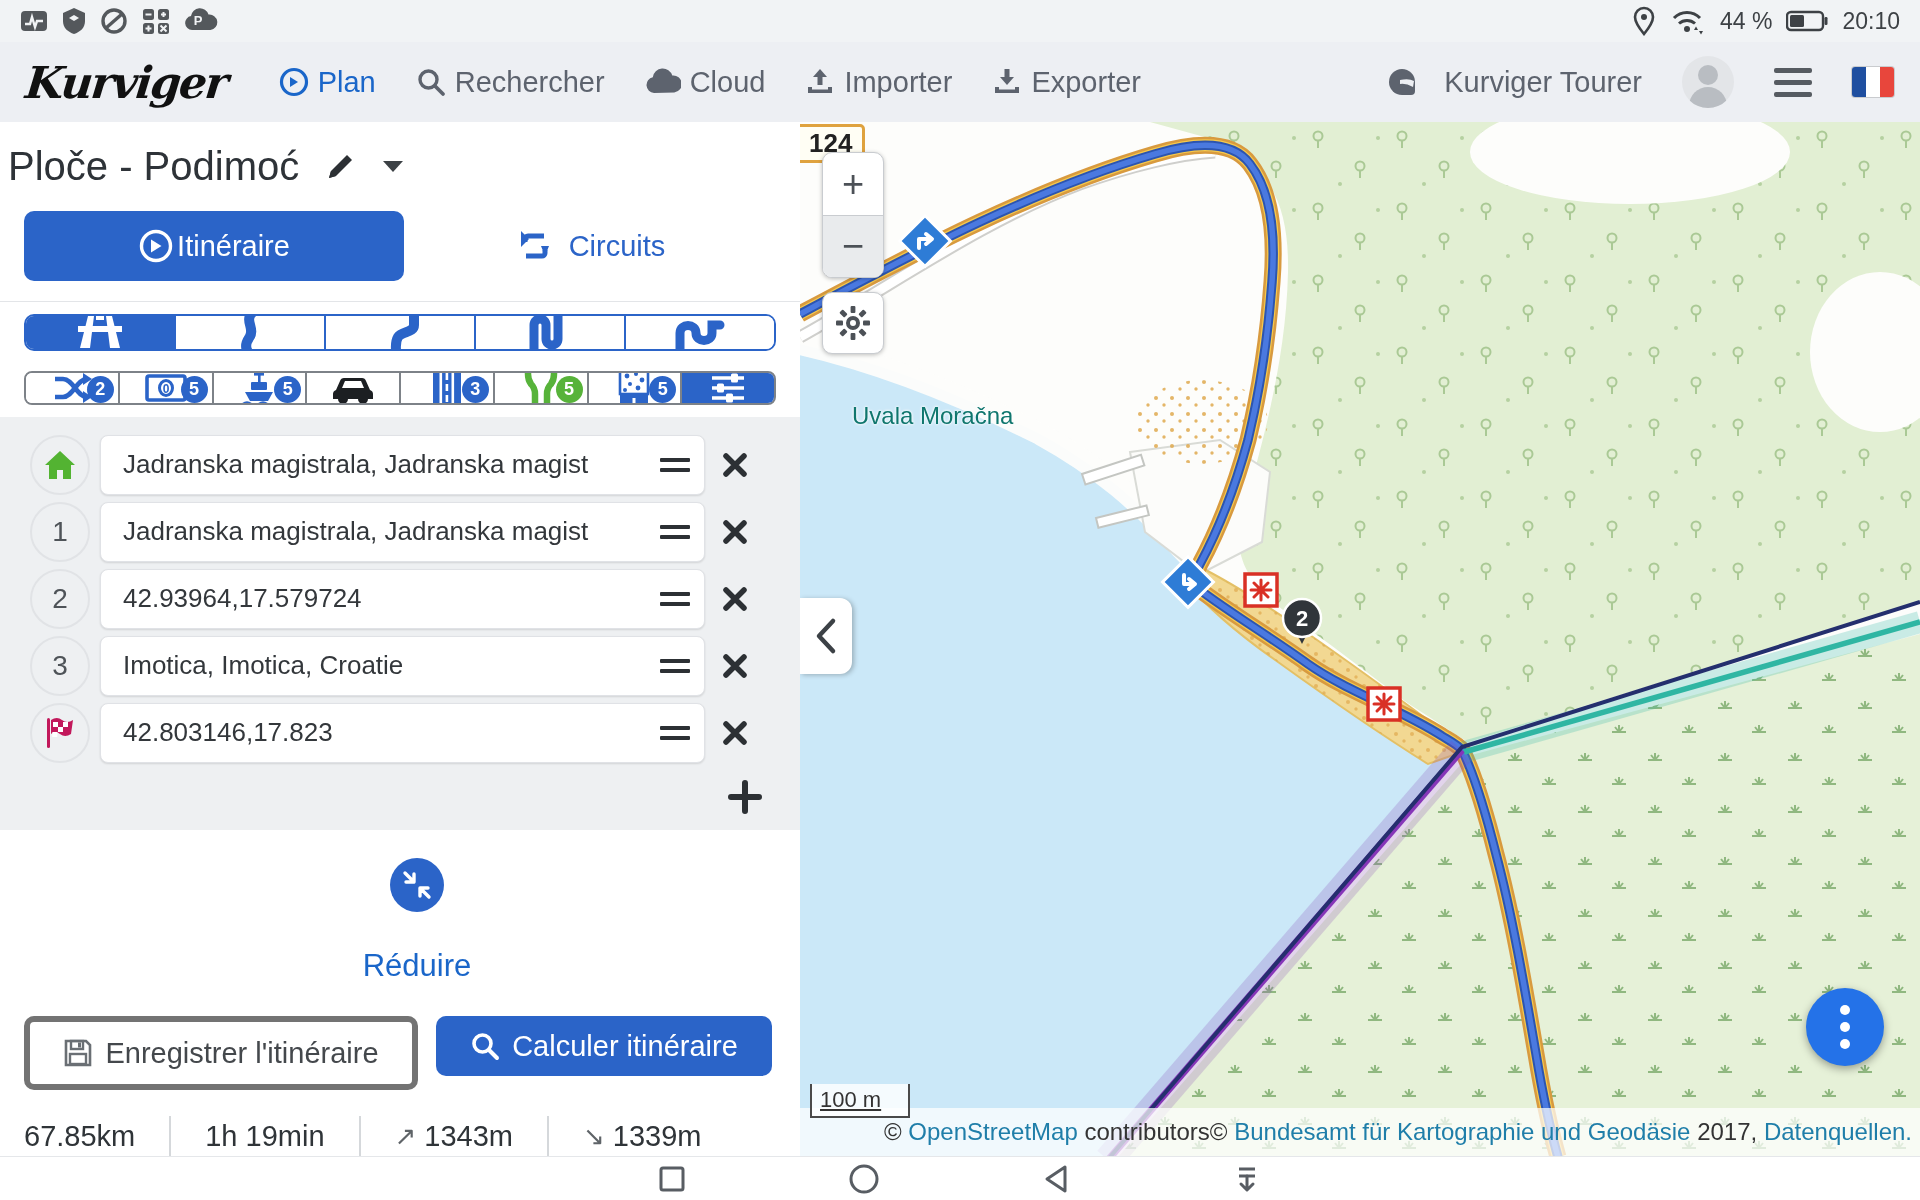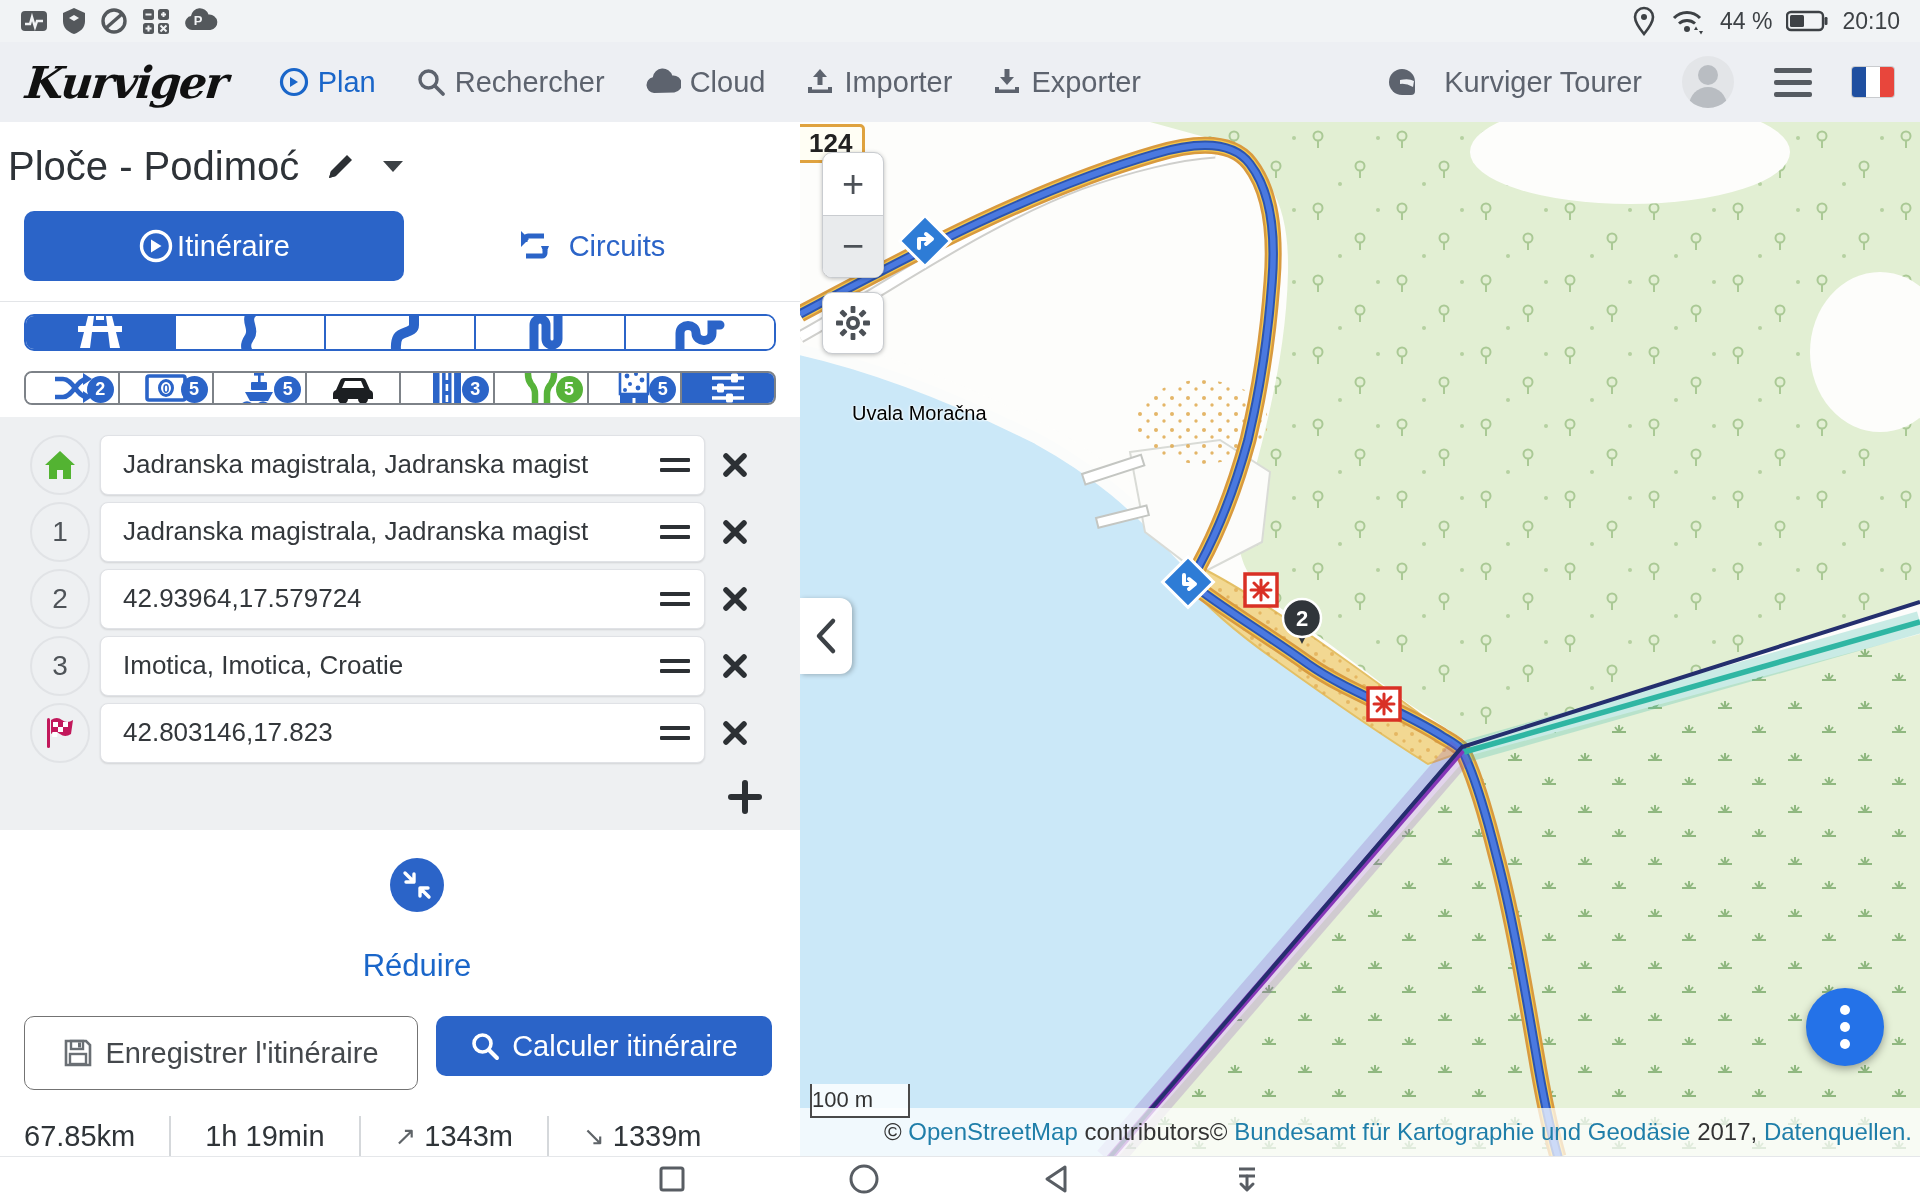--- a/index.html
+++ b/index.html
@@ -61,39 +61,39 @@
   .drag { width:30px; display:flex; flex-direction:column; gap:6px; cursor:grab; flex:none; }
   .drag span { height:4px; background:#2c3034; border-radius:1px; }
   .wp-x { width:60px; display:flex; justify-content:center; cursor:pointer; }
   .add-row { display:flex; justify-content:flex-end; padding:14px 38px 6px 0; }
 
   .reduce-row { display:flex; align-items:center; gap:36px; padding:28px 0 0 34px;flex-direction:column; }
   .reduce-ic { width:54px; height:54px; border-radius:50%; background:#2b64c8; display:flex; align-items:center; justify-content:center; cursor:pointer; }
   .reduce-label { color:#1a66c9; font-size:31px; cursor:pointer; }
 
   .btn-row { display:flex; gap:18px; padding:32px 24px 0; }
-  .btn-save { width:394px; height:74px; background:#fff; border:1px solid #737373; border-radius:10px; font-size:29px; color:#44484c; display:flex; align-items:center; justify-content:center; gap:12px; cursor:pointer; font-family:inherit; }
+  .btn-save { width:394px; height:74px; background:#fff; border:6px solid #737373; border-radius:10px; font-size:29px; color:#44484c; display:flex; align-items:center; justify-content:center; gap:12px; cursor:pointer; font-family:inherit; }
   .btn-calc { width:336px; height:60px; background:#2b64c8; border:none; border-radius:10px; font-size:29px; color:#fff; font-weight:500; display:flex; align-items:center; justify-content:center; gap:12px; cursor:pointer; font-family:inherit; }
 
   .stats { display:flex; align-items:center; padding:26px 10px 0 24px; }
   .stat { font-size:29px; color:#2f3438; display:flex; align-items:center; gap:8px; justify-content:center; }
   .stat .arrow { color:#5f6468; font-size:26px; }
   .stat-sep { width:2px; height:40px; background:#d5d8db; margin:0 34px; }
 
   
   .map { flex:1; position:relative; overflow:hidden; background:#fdfdfb; }
   .map svg.basemap { position:absolute; inset:0; }
   .road-label { position:absolute; left:-10px; top:2px; background:#fffef4; border:3px solid #dfa23e; border-radius:5px; padding:1px 10px 1px 16px; font-size:26px; font-weight:bold; color:#222; }
   .zoomctl { position:absolute; left:22px; top:30px; width:62px; background:#fff; border:1px solid #c9ccd0; border-radius:10px; box-shadow:0 1px 4px rgba(0,0,0,.25); overflow:hidden; }
   .zoomctl .z { height:62px; display:flex; align-items:center; justify-content:center; font-size:38px; color:#4c5157; cursor:pointer; }
   .zoomctl .z + .z { border-top:1px solid #c9ccd0; background:#e9ebed; }
   .gearbtn { position:absolute; left:22px; top:170px; width:62px; height:62px; background:#fff; border:1px solid #c9ccd0; border-radius:10px; box-shadow:0 1px 4px rgba(0,0,0,.25); display:flex; align-items:center; justify-content:center; font-size:38px; color:#4c5157; cursor:pointer; }
   .collapsebtn { position:absolute; left:0; top:476px; width:52px; height:76px; background:#fff; border-radius:0 12px 12px 0; box-shadow:2px 1px 5px rgba(0,0,0,.25); display:flex; align-items:center; justify-content:center; cursor:pointer; }
-  .water-label { position:absolute; left:52px; top:280px; font-size:20px; color:#000000; text-shadow:0 0 3px #fff, 0 0 3px #fff; }
-  .scalebox { position:absolute; left:10px; bottom:38px; width:100px; height:34px; background:rgba(255,255,255,.8); border:2px solid #4a4a4a; border-top:none; font-size:22px; color:#333; display:flex; align-items:center; z-index:3; }
+  .water-label { position:absolute; left:52px; top:280px; font-size:24px; color:#0f766e; text-shadow:0 0 3px #fff, 0 0 3px #fff; }
+  .scalebox { position:absolute; left:10px; bottom:38px; width:100px; height:34px; background:rgba(255,255,255,.8); border:2px solid #4a4a4a; border-top:none; font-size:22px; color:#333; display:flex; align-items:center; padding-left:8px; z-index:3;text-decoration:underline; }
   .attribution { position:absolute; left:0; right:0; bottom:0; height:48px; background:rgba(255,255,255,.72); display:flex; align-items:center; justify-content:flex-end; padding-right:8px; font-size:24px; color:#333; white-space:pre; z-index:2; }
   .attribution .lnk { color:#1f7ea9; }
   .fab { position:absolute; right:36px; top:866px; width:78px; height:78px; border-radius:50%; background:#2472e8; box-shadow:0 3px 8px rgba(0,0,0,.35); display:flex; align-items:center; justify-content:center; cursor:pointer; z-index:4; }
 
   
   .navbar { height:44px; background:#fff; border-top:1px solid #e5e7ea; display:flex; align-items:center; justify-content:center; gap:160px; flex:none; }
   .nb { display:flex; align-items:center; justify-content:center; cursor:pointer; }
 </style>
 </head>
 <body>

